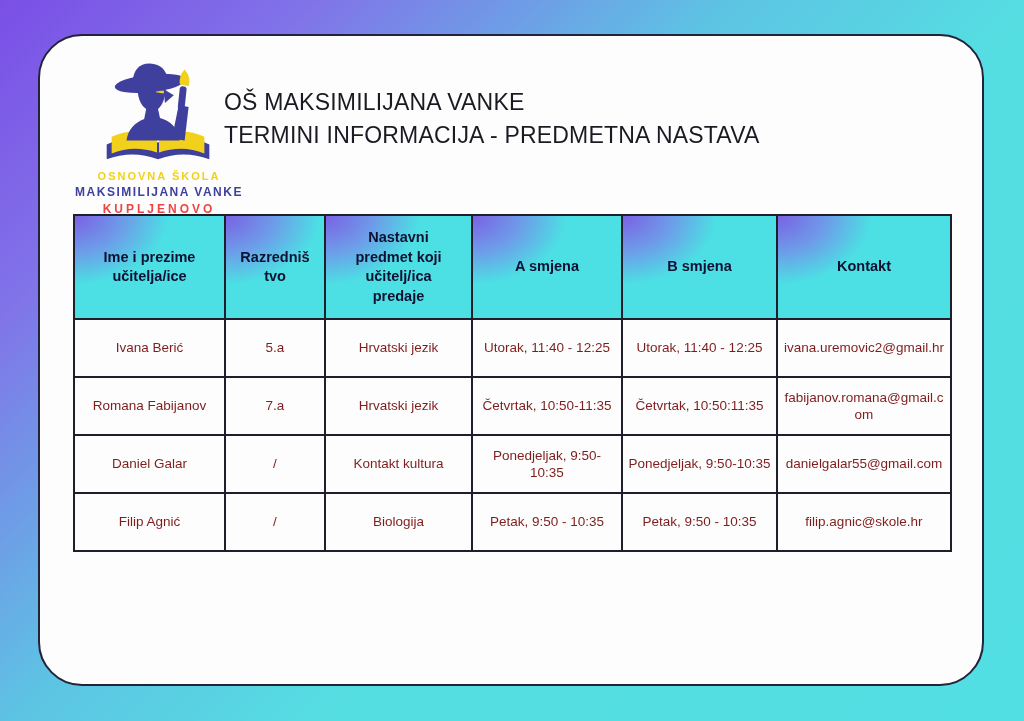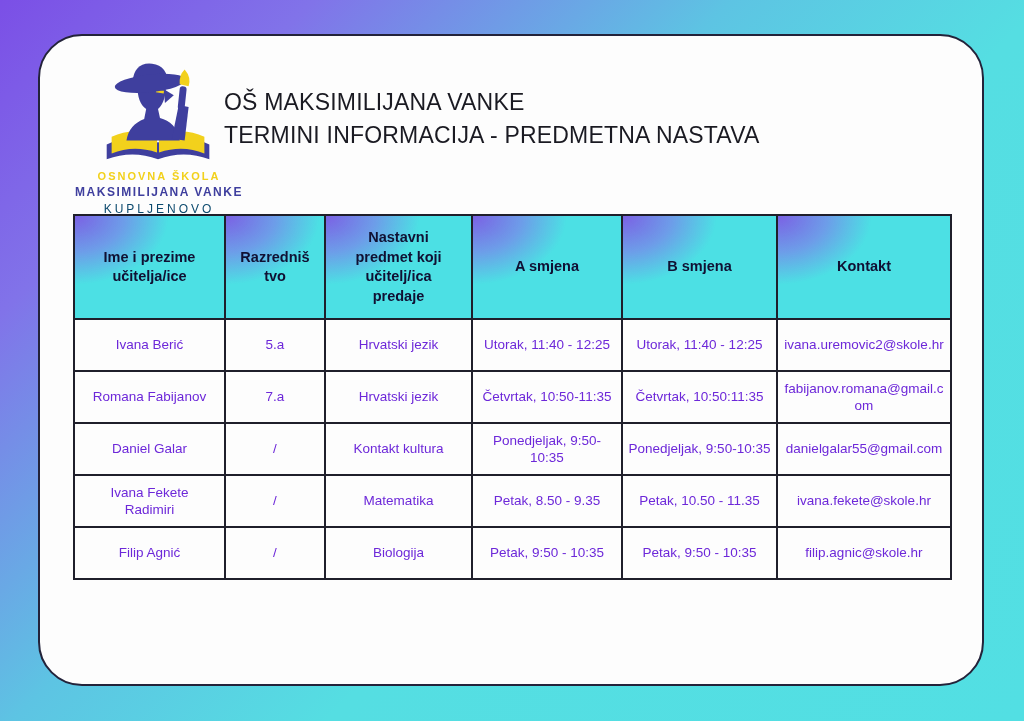--- a/index.html
+++ b/index.html
@@ -11,42 +11,42 @@
   }
   .card {
     position:absolute; left:38px; top:34px; width:946px; height:652px;
     background:#fdfdfd; border:2px solid #23233a; border-radius:44px;
   }
   
   .brand { position:absolute; left:28px; top:20px; width:182px; text-align:center; }
   .brand svg { display:block; margin:0 auto; }
   .brand-line1 { color:#f2d11c; font-weight:bold; font-size:11px; letter-spacing:2px; margin-top:2px; }
   .brand-line2 { color:#3f3f9e; font-weight:bold; font-size:12px; letter-spacing:1.5px; margin-top:3px; }
-  .brand-line3 { color:#0c4a6e; font-weight:normal; font-size:12px; letter-spacing:3px; margin-top:3px; }
+  .brand-line3 { color:#ef4444; font-weight:bold; font-size:12px; letter-spacing:3px; margin-top:3px; }
   
   .titles { position:absolute; left:184px; top:50px; }
   .title-line { font-size:23px; font-weight:normal; color:#1a1a22; line-height:1.45; letter-spacing:0.2px; }
   
   table.schedule {
     position:absolute; left:33px; top:178px; width:877px;
     border-collapse:collapse; table-layout:fixed;
   }
   table.schedule th, table.schedule td {
     border:2px solid #1f1f2b; text-align:center; vertical-align:middle;
   }
   table.schedule th {
     height:101px; font-size:14.5px; font-weight:bold; color:#101033;
     padding:12px;
     background:
       radial-gradient(130px 95px at 0% 0%, rgba(125,90,228,0.95) 0%, rgba(131,112,236,0.6) 38%, rgba(77,224,228,0) 72%),
       #4ce0e4;
     line-height:1.35;
   }
   table.schedule td {
-    height:52px; font-size:13.5px; color:#6d28d9; padding:4px 5px; line-height:1.3;
+    height:58px; font-size:13.5px; color:#7f1d1d; padding:4px 5px; line-height:1.3;
     background:#fdfdfd;
   }
   .th-narrow { display:inline-block; max-width:120px; }
   .th-subject { display:inline-block; max-width:106px; }
   .th-break { word-break:break-all; }
   .name-inner { display:inline-block; max-width:118px; }
   td.contact-cell { overflow-wrap:anywhere; font-size:14px; }
   td.slash-cell { font-size:15px; }
 </style>
 </head>
@@ -107,47 +107,39 @@
         <th><span>Kontakt</span></th>
       </tr>
     </thead>
     <tbody>
       <tr>
         <td><span class="name-inner">Ivana Berić</span></td>
         <td>5.a</td>
         <td>Hrvatski jezik</td>
         <td>Utorak, 11:40 - 12:25</td>
         <td>Utorak, 11:40 - 12:25</td>
-        <td class="contact-cell">ivana.uremovic2@skole.hr</td>
+        <td class="contact-cell">ivana.uremovic2@gmail.hr</td>
       </tr>
       <tr>
         <td><span class="name-inner">Romana Fabijanov</span></td>
         <td>7.a</td>
         <td>Hrvatski jezik</td>
         <td>Četvrtak, 10:50-11:35</td>
         <td>Četvrtak, 10:50:11:35</td>
         <td class="contact-cell">fabijanov.romana@gmail.com</td>
       </tr>
       <tr>
         <td><span class="name-inner">Daniel Galar</span></td>
         <td class="slash-cell">/</td>
         <td>Kontakt kultura</td>
         <td>Ponedjeljak, 9:50-10:35</td>
         <td>Ponedjeljak, 9:50-10:35</td>
         <td class="contact-cell">danielgalar55@gmail.com</td>
       </tr>
       <tr>
-        <td><span class="name-inner">Ivana Fekete Radimiri</span></td>
-        <td class="slash-cell">/</td>
-        <td>Matematika</td>
-        <td>Petak, 8.50 - 9.35</td>
-        <td>Petak, 10.50 - 11.35</td>
-        <td class="contact-cell">ivana.fekete@skole.hr</td>
-      </tr>
-      <tr>
         <td><span class="name-inner">Filip Agnić</span></td>
         <td class="slash-cell">/</td>
         <td>Biologija</td>
         <td>Petak, 9:50 - 10:35</td>
         <td>Petak, 9:50 - 10:35</td>
         <td class="contact-cell">filip.agnic@skole.hr</td>
       </tr>
     </tbody>
   </table>
 

